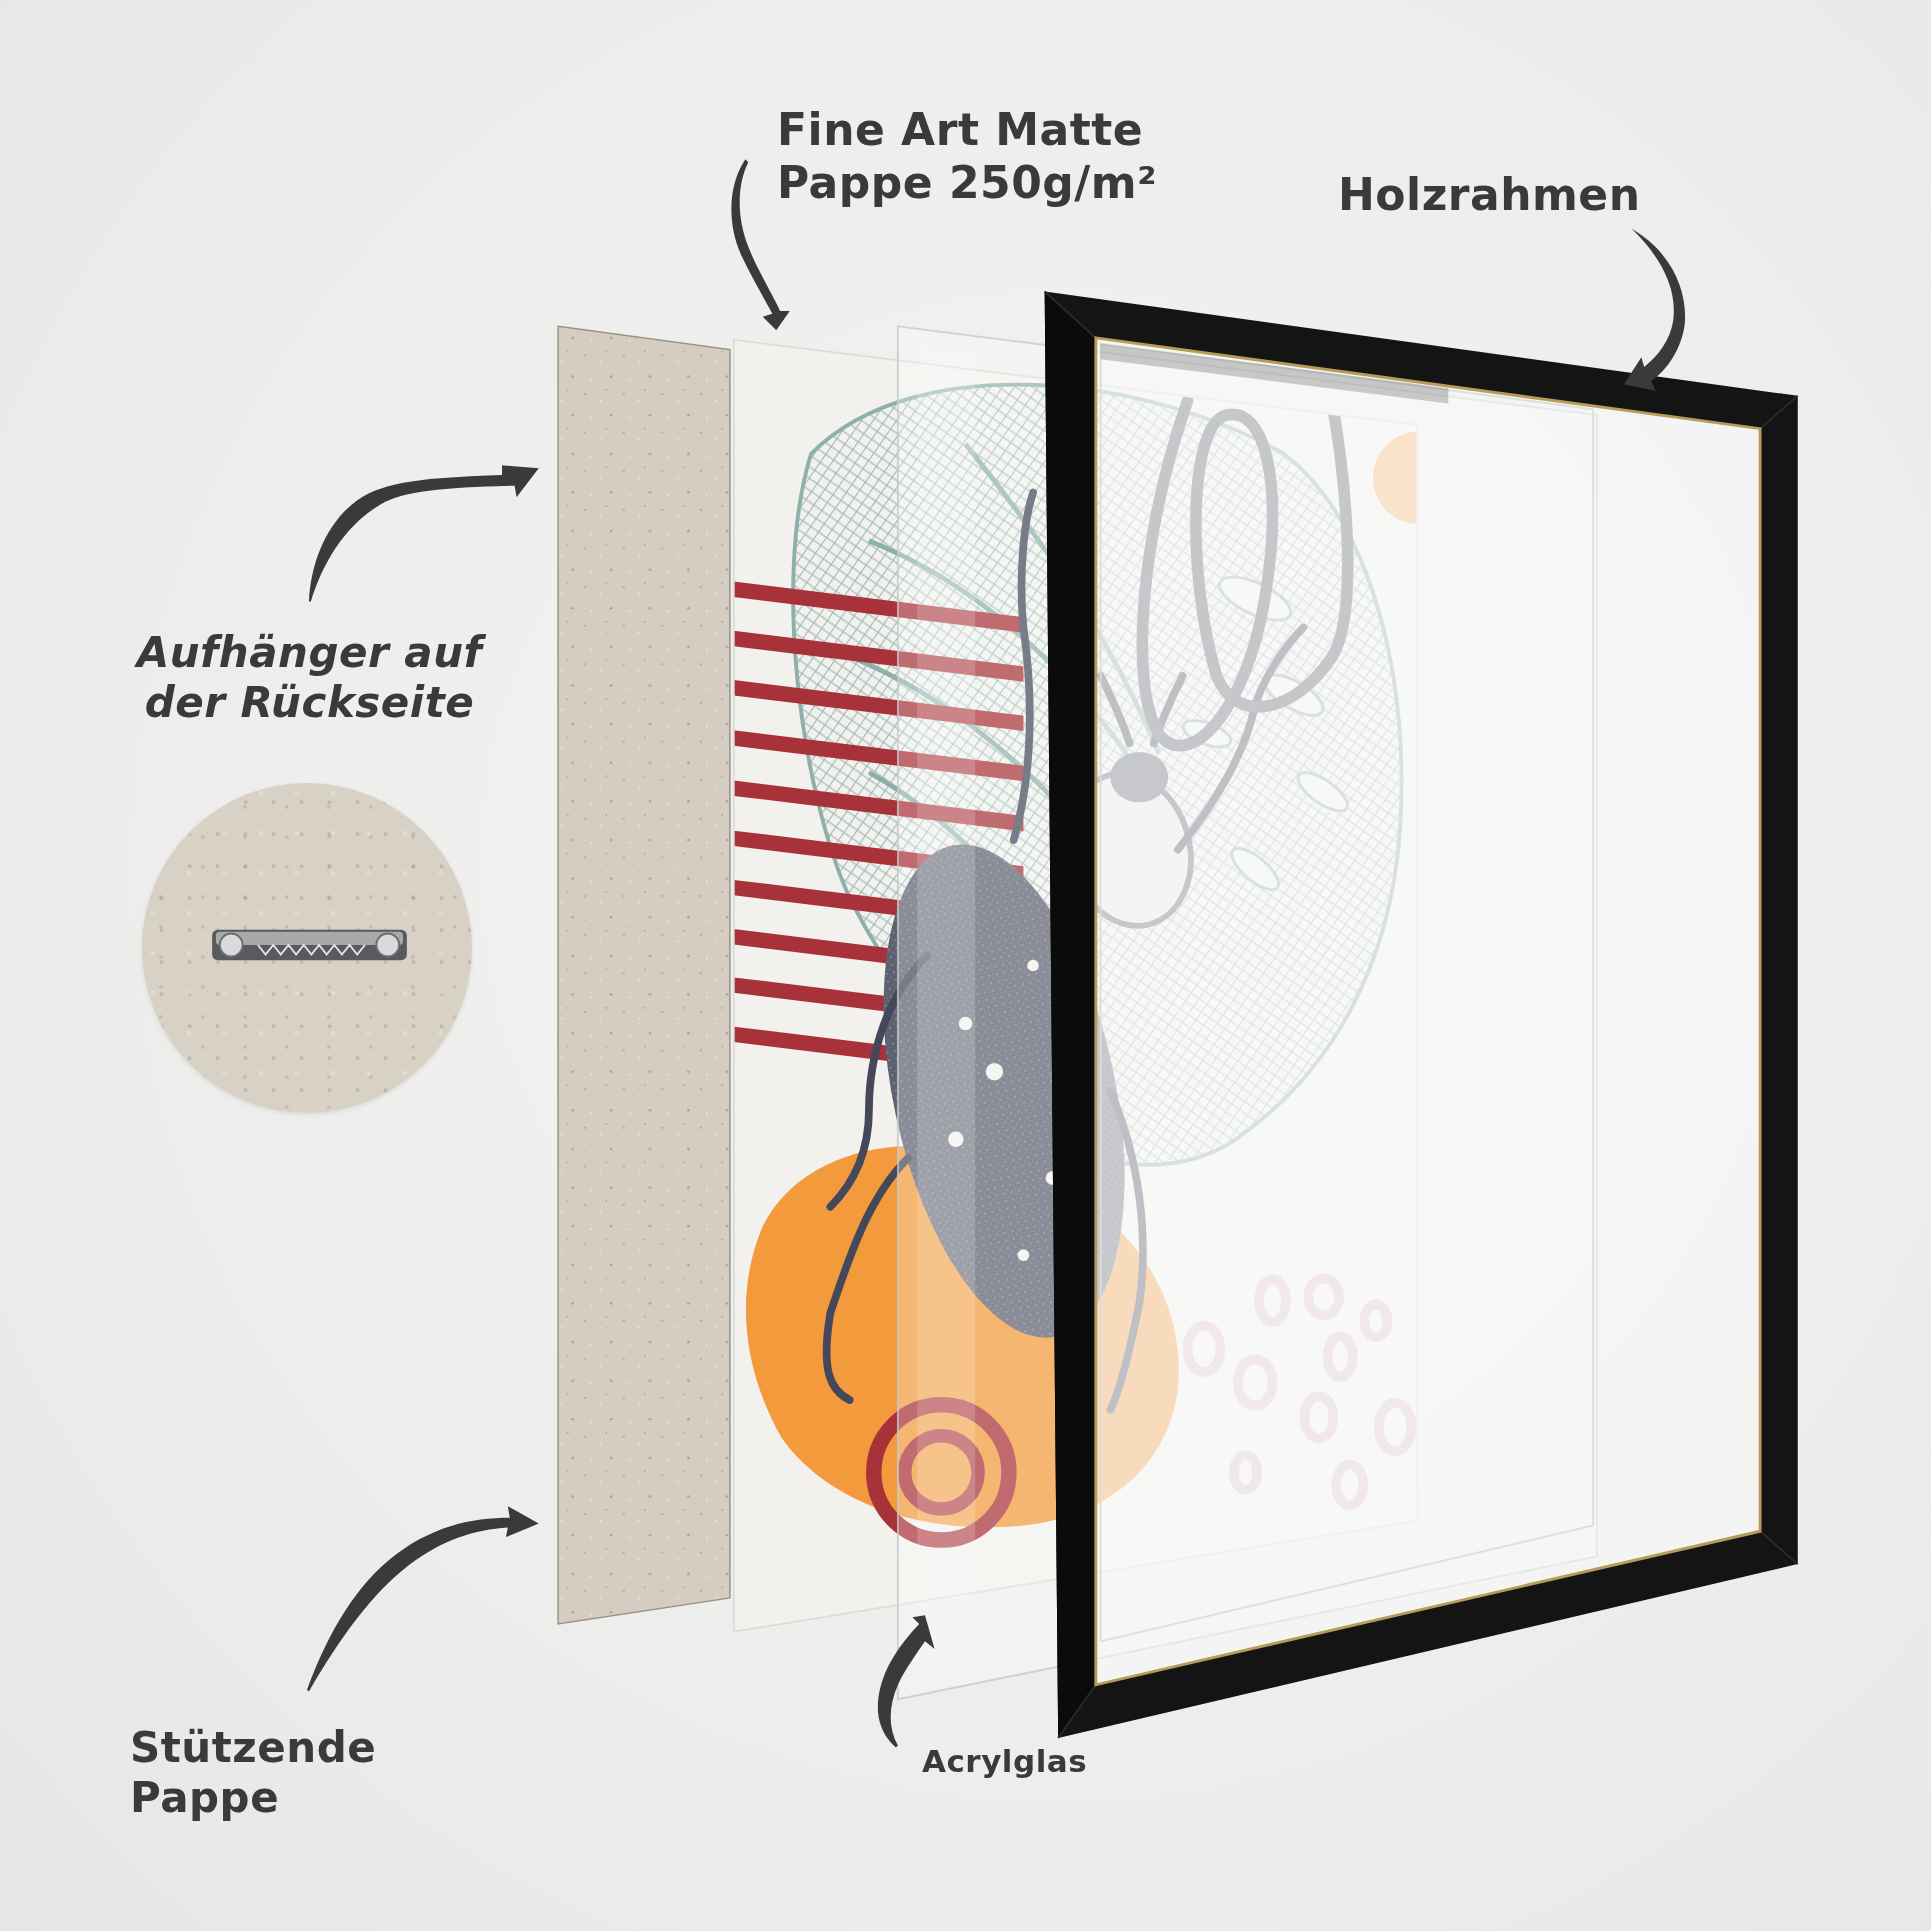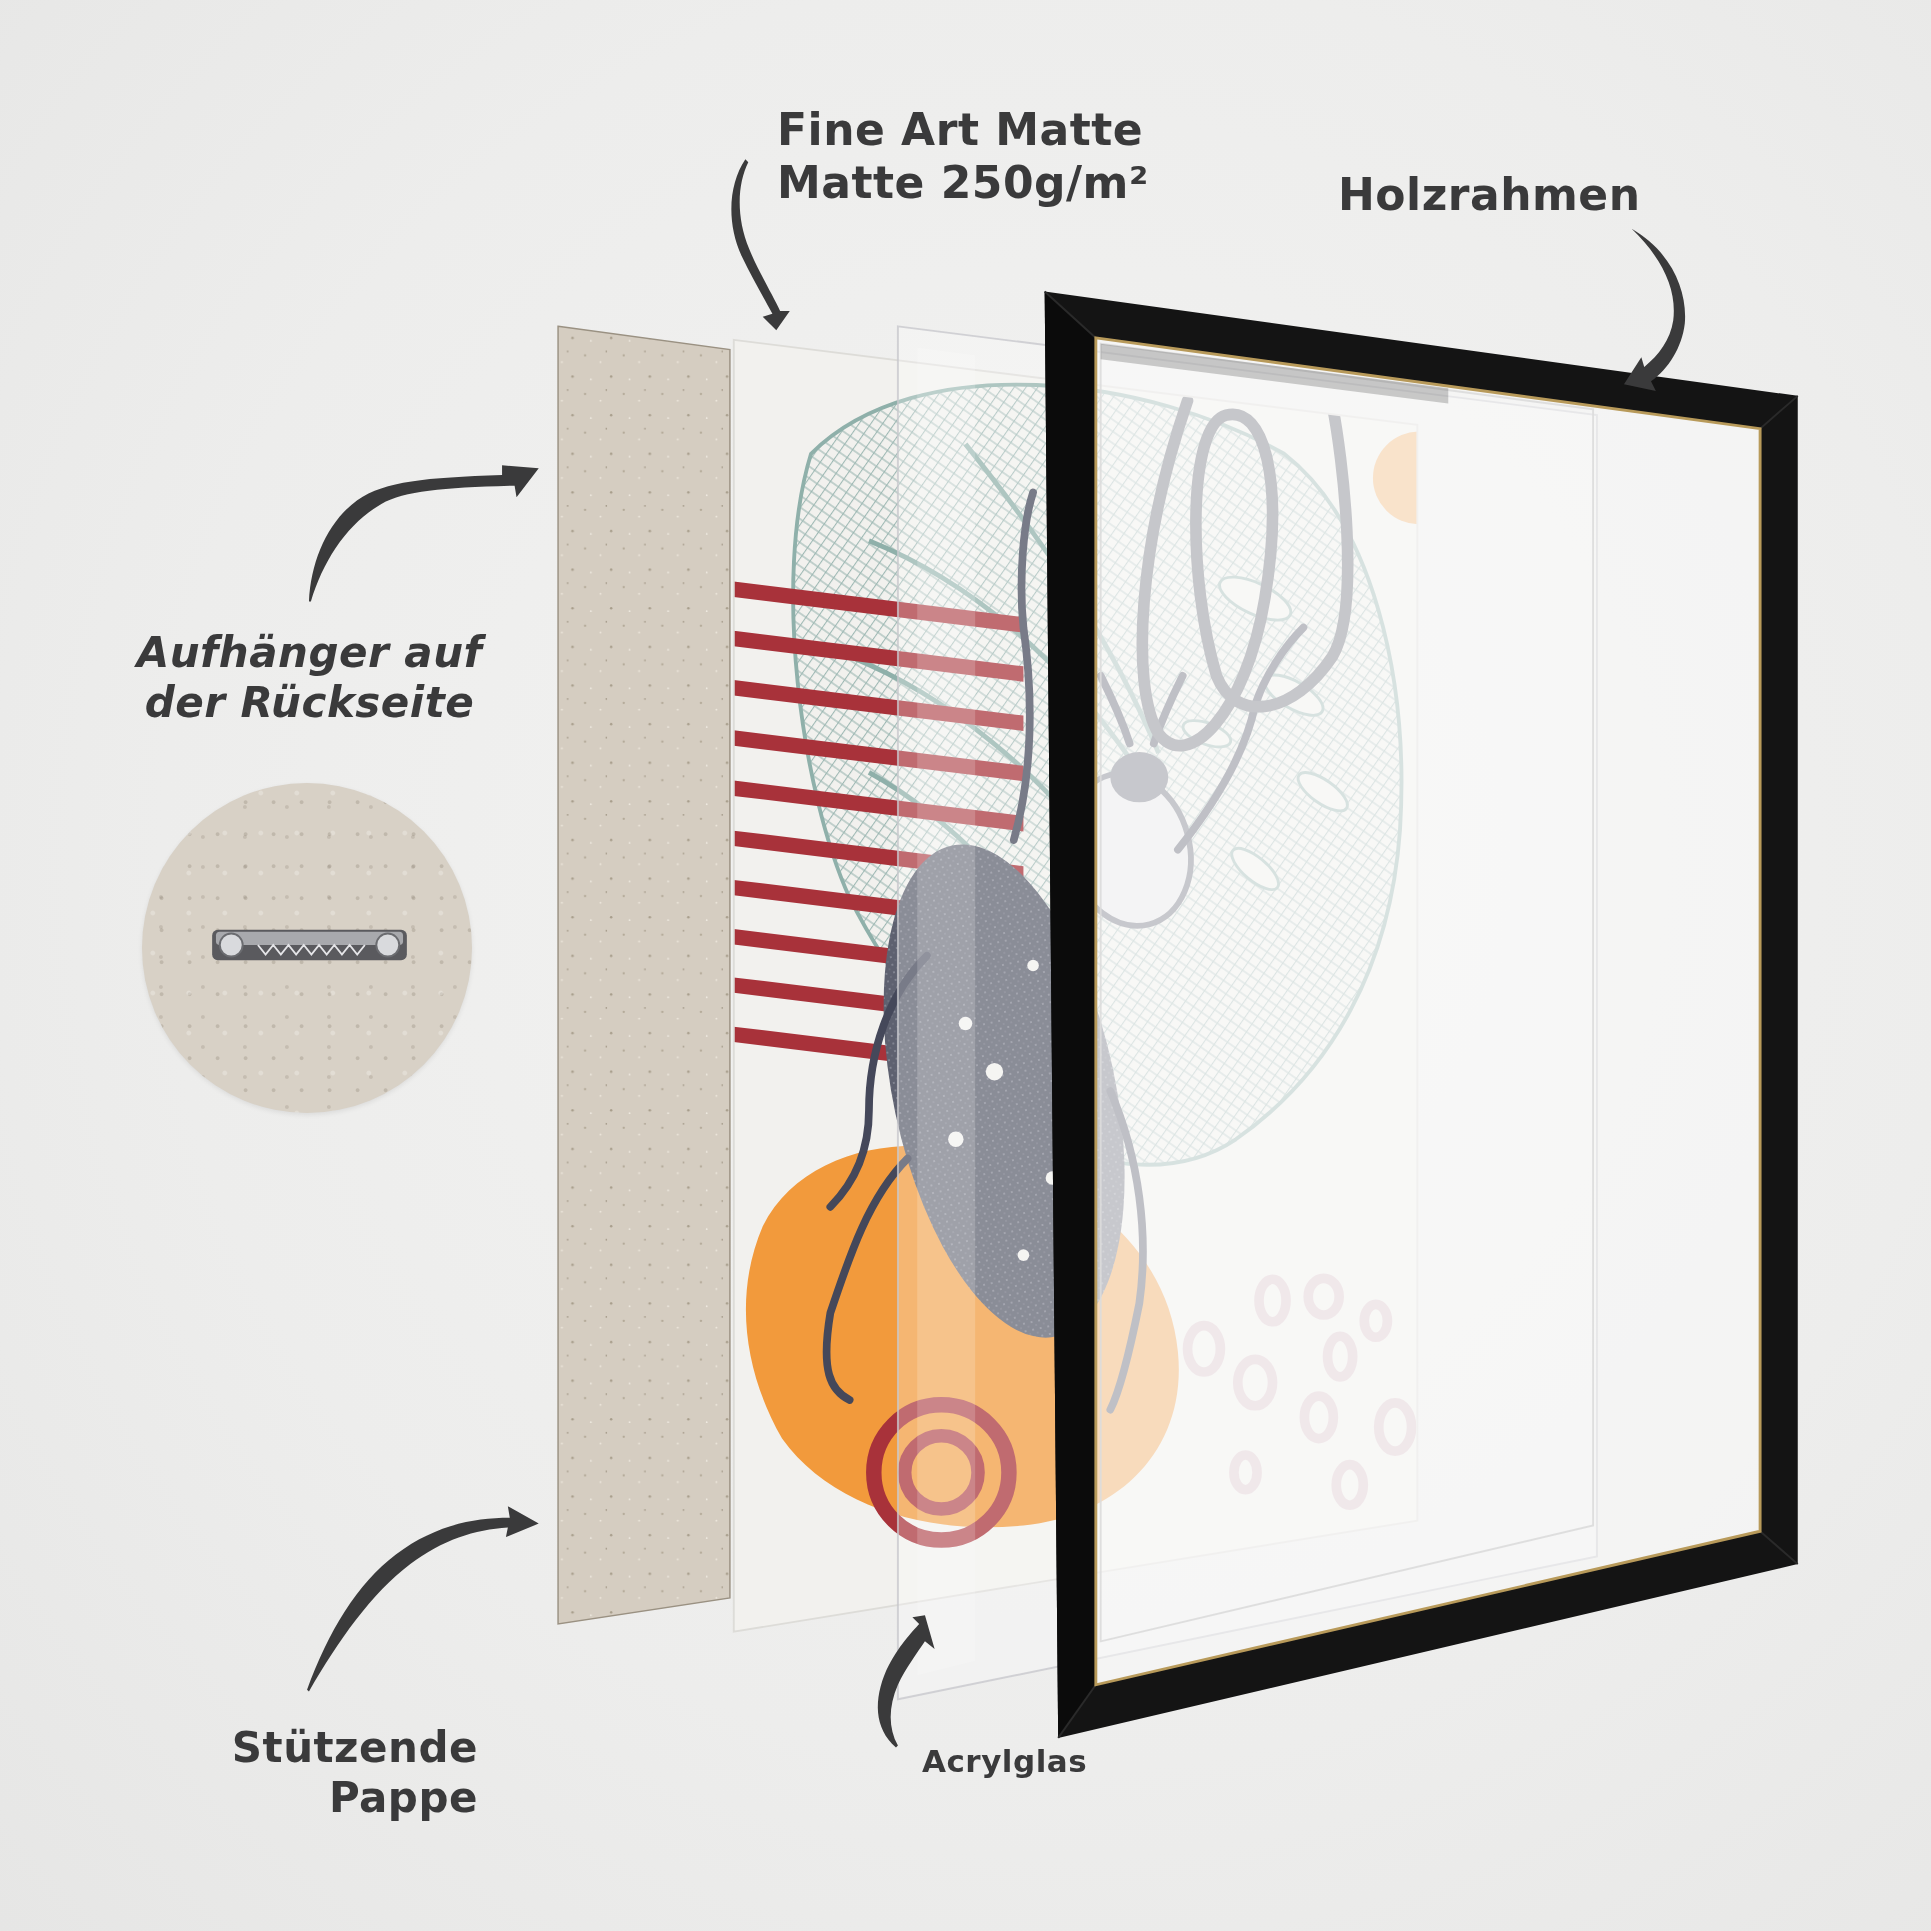--- a/index.html
+++ b/index.html
@@ -12,21 +12,21 @@
   .stage { position:absolute; left:0; top:0; width:1931px; height:1797px;padding-left:30px; }
   .label {
     position:absolute; color:#3a3a3b; font-weight:bold;
     font-family: "DejaVu Sans", "Liberation Sans", sans-serif;
     line-height:1.2; letter-spacing:0.5px;
   }
   .label .line { display:block; white-space:nowrap; }
   #lbl-paper { left:777px; top:104px; font-size:44px; text-align:left; }
   #lbl-frame { left:1302px; top:169px; font-size:44px;margin-left:36px; }
   #lbl-hanger { left:97px; top:628px; width:425px; font-size:42px; text-align:center;font-style:italic; }
-  #lbl-board { left:159px; top:1723px; width:319px; font-size:42px; text-align:right; }
+  #lbl-board { left:130px; top:1723px; width:319px; font-size:42px; text-align:left; }
   #lbl-acrylic { left:922px; top:1743px; font-size:31px; }
 
   
   .hanger-circle {
     position:absolute; left:142px; top:783px; width:330px; height:330px; border-radius:50%;
     background:
       radial-gradient(circle at 30% 25%, rgba(255,255,255,0.25) 0 1.9px, transparent 2.9px),
       radial-gradient(circle at 70% 60%, rgba(120,110,95,0.25) 0 1.4px, transparent 2.4px),
       radial-gradient(circle at 45% 80%, rgba(120,110,95,0.2) 0 1.4px, transparent 2.4px),
       #d8d1c6;
@@ -200,21 +200,21 @@
   <svg class="hook" viewBox="0 0 208 44">
     <rect x="2" y="6" width="204" height="32" rx="6" fill="#5a5a5e"></rect>
     <rect x="6" y="8" width="196" height="14" rx="4" fill="#a8a9ad"></rect>
     <circle cx="22" cy="22" r="12" fill="#d9dadd" stroke="#6b6c70" stroke-width="2"></circle>
     <circle cx="186" cy="22" r="12" fill="#d9dadd" stroke="#6b6c70" stroke-width="2"></circle>
     <path d="M50,22 l8,10 l8,-10 l8,10 l8,-10 l8,10 l8,-10 l8,10 l8,-10 l8,10 l8,-10 l8,10 l8,-10 l8,10 l8,-10" fill="none" stroke="#e5e5e8" stroke-width="2"></path>
   </svg>
 
   <div class="label" id="lbl-paper">
     <span class="line">Fine Art Matte</span>
-    <span class="line">Matte 250g/m²</span>
+    <span class="line">Pappe 250g/m²</span>
   </div>
   <div class="label" id="lbl-frame">
     <span class="line">Holzrahmen</span>
   </div>
   <div class="label" id="lbl-hanger">
     <span class="line">Aufhänger auf</span>
     <span class="line">der Rückseite</span>
   </div>
   <div class="label" id="lbl-board">
     <span class="line">Stützende</span>

